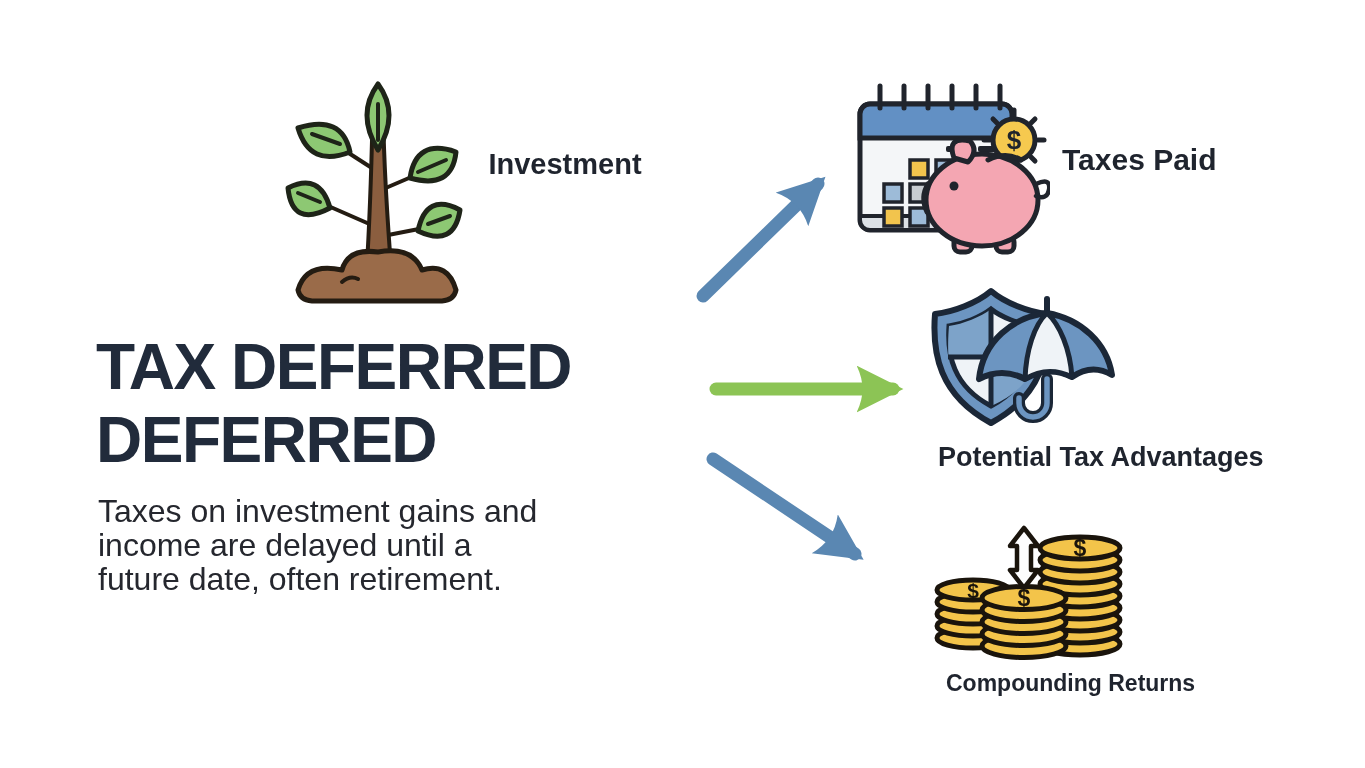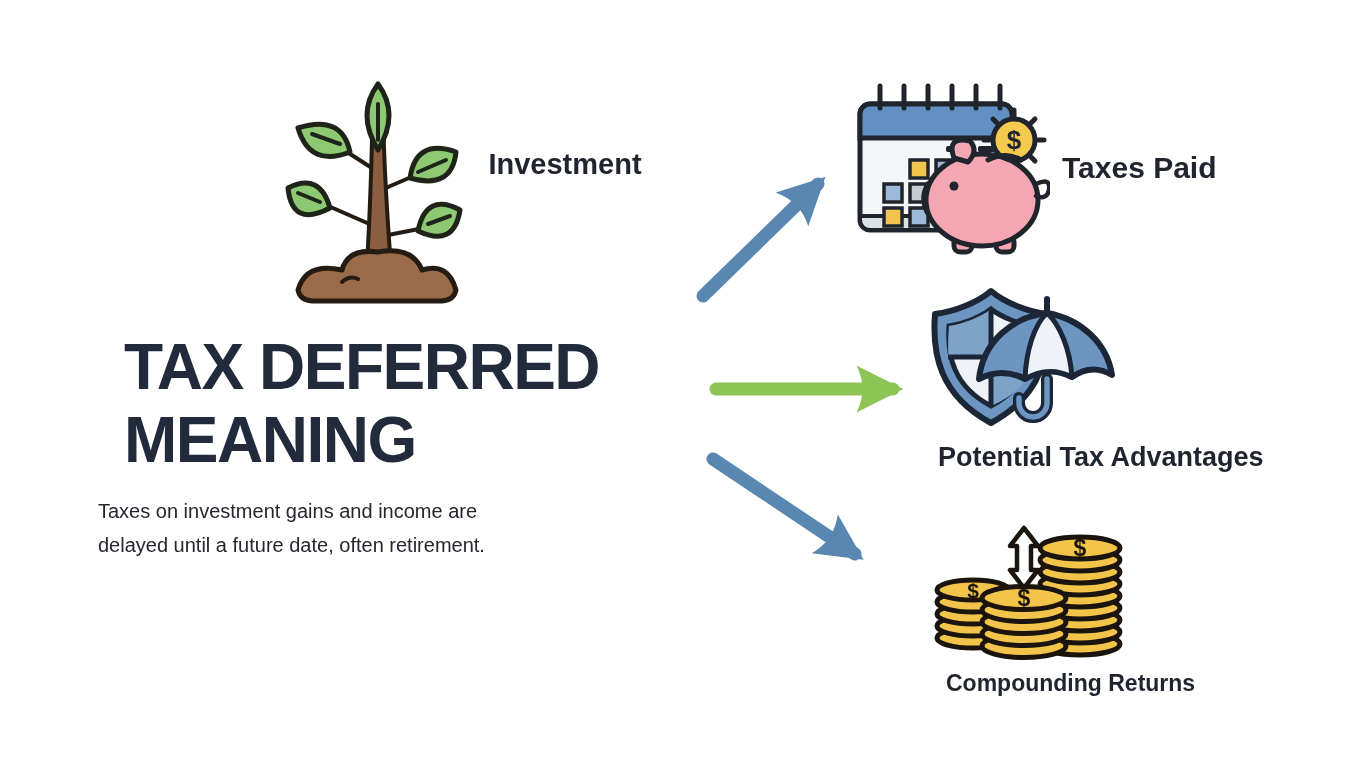--- a/index.html
+++ b/index.html
@@ -11,26 +11,26 @@
 
   .label { color:#1f242e; font-weight:700; }
   .label span { display:block; }
 
   #source-label { left:452px; top:147px; width:226px; text-align:center;
                   font-size:29px; line-height:35px; }
 
   #main-title { left:96px; top:331px; width:620px; color:#212b3b;
                 font-size:64px; font-weight:700; line-height:73px;
                 letter-spacing:-1.5px; }
-  #main-title span { display:block;margin-left:28px; }
+  #main-title span { display:block; }
 
   #description { left:98px; top:494px; width:452px; color:#25272e;
-                 font-size:20px; line-height:34px; font-weight:400; }
-
-  #label-taxes { left:1062px; top:150px; width:220px;
+                 font-size:32px; line-height:34px; font-weight:400; }
+
+  #label-taxes { left:1062px; top:142px; width:220px;
                  font-size:30px; line-height:35px; }
   #label-potential { left:938px; top:440px; width:400px;
                      font-size:27px; line-height:35px; }
   #label-compounding { left:946px; top:666px; width:360px;
                        font-size:23px; line-height:35px; }
 
   svg { display:block; }
   svg text { font-family:"Liberation Sans", sans-serif; font-weight:700; }
 </style>
 </head>
@@ -63,21 +63,21 @@
     <path d="M14,212 Q22,184 58,192 Q64,170 94,174 Q128,168 138,192 Q164,184 172,212 Q170,222 158,223 L28,223 Q16,222 14,212 Z" fill="#9a6b49" stroke="#241c12" stroke-width="5" stroke-linejoin="round"></path>
     <path d="M58,204 q8,-7 16,-3" fill="none" stroke="#241c12" stroke-width="4" stroke-linecap="round"></path>
   </svg>
 
   <div id="source-label" class="abs label">
     <span>Investment</span>
   </div>
 
   <div id="main-title" class="abs">
     <span>TAX DEFERRED</span>
-    <span>MEANING</span>
+    <span>DEFERRED</span>
   </div>
 
   <div id="description" class="abs">Taxes on investment gains and income are delayed until a future date, often retirement.</div>
 
   <svg class="abs" style="left:0; top:0;" width="1365" height="768" viewBox="0 0 1365 768">
     <defs>
       <marker id="head-blue" markerWidth="4.6" markerHeight="4.6" refX="2.8" refY="1.8" orient="auto">
         <path d="M0,0 L3.6,1.8 L0,3.6 Q0.9,1.8 0,0 Z" fill="#5a87b2"></path>
       </marker>
       <marker id="head-green" markerWidth="4.6" markerHeight="4.6" refX="2.8" refY="1.8" orient="auto">

